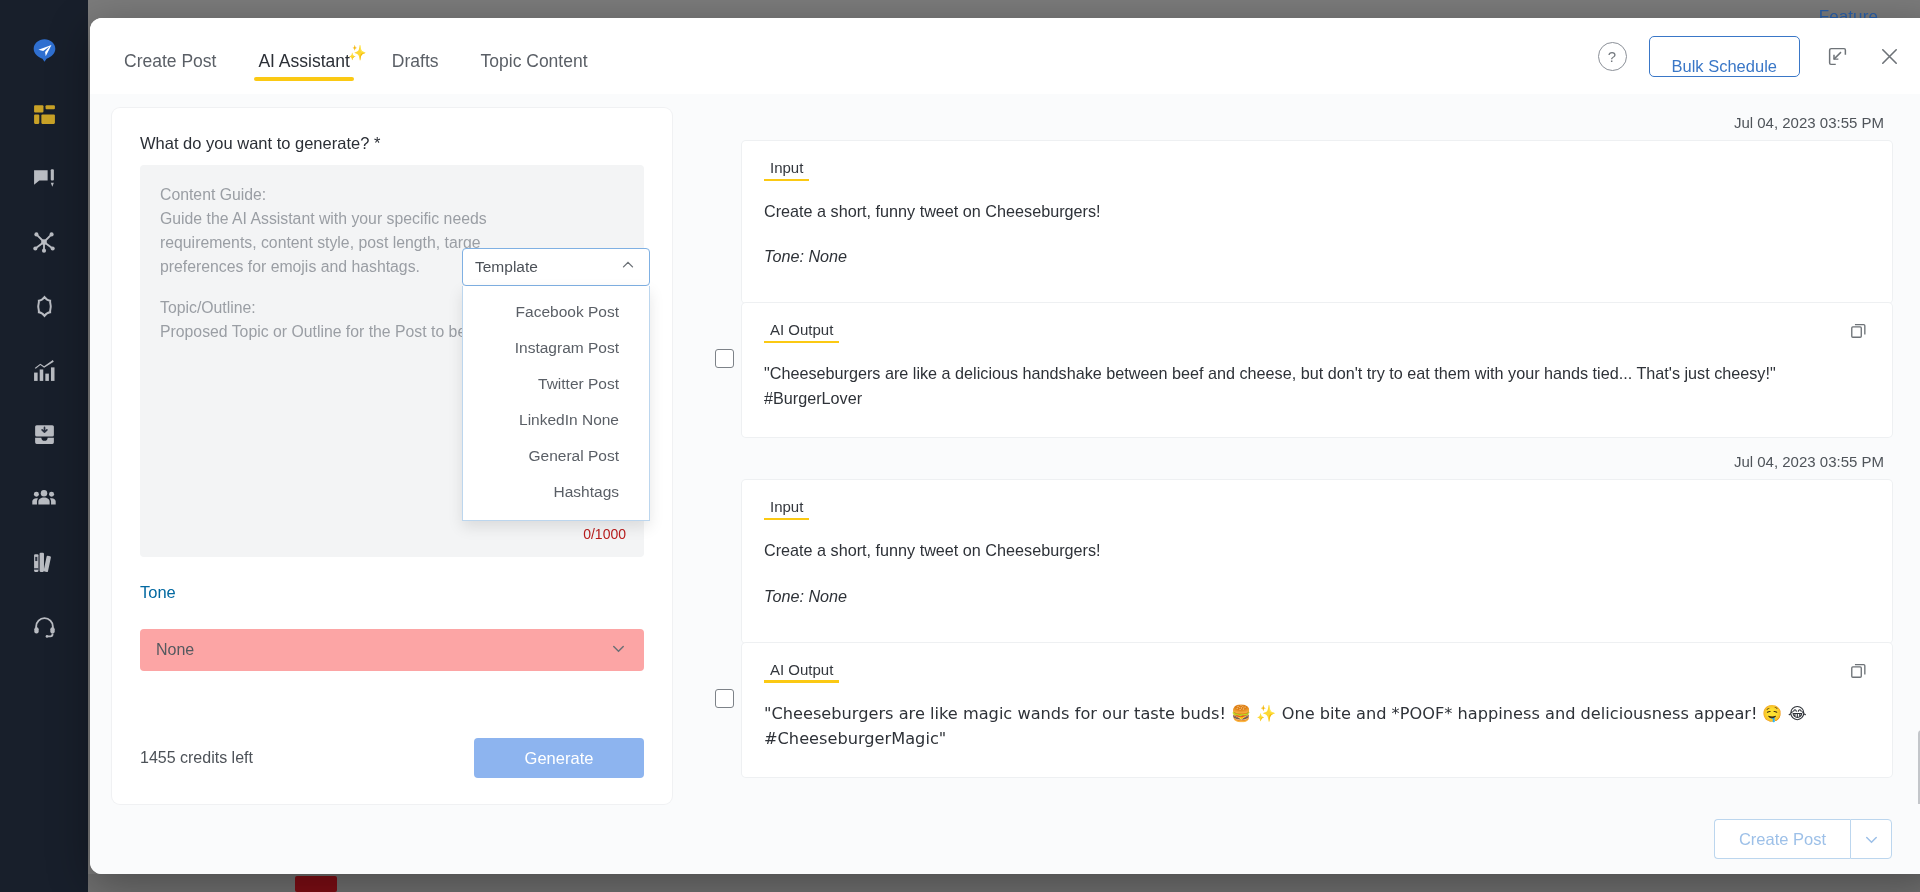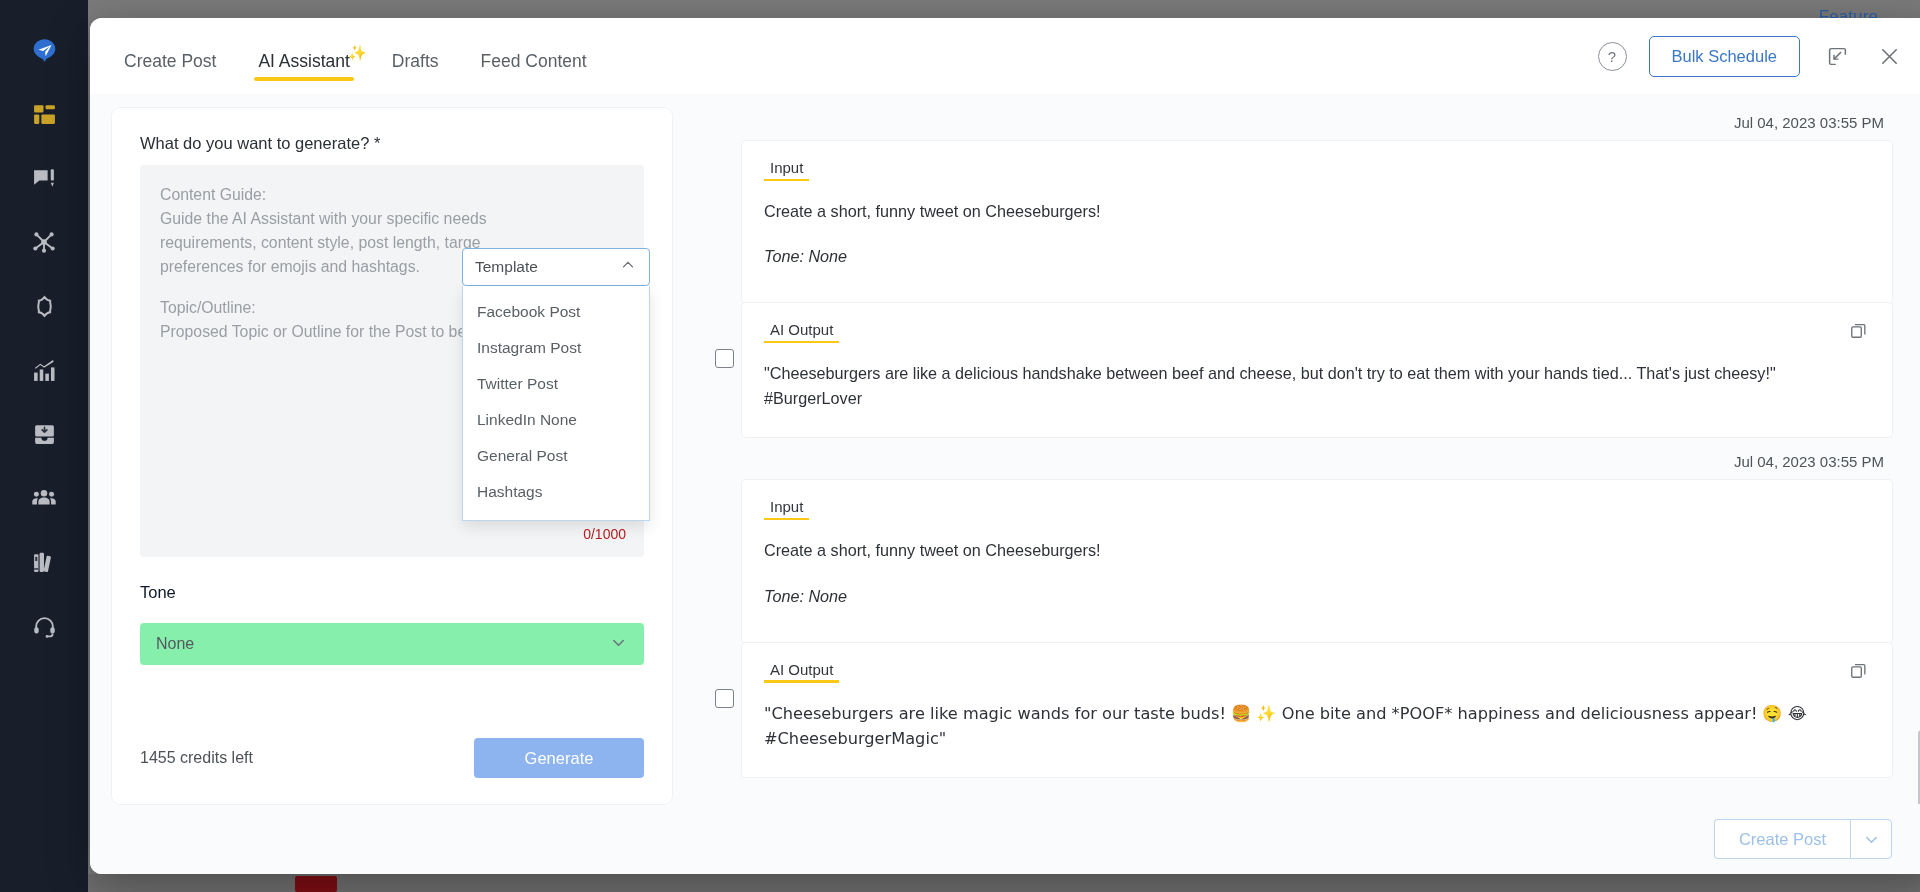--- a/index.html
+++ b/index.html
@@ -83,21 +83,21 @@
   .help-circle {
     width: 29px; height: 29px; border-radius: 50%;
     border: 1.6px solid #8b9098; color: #74797f;
     display: flex; align-items: center; justify-content: center;
     font-size: 15px; cursor: pointer;
   }
   .bulk-btn {
     height: 41px; padding: 0 22px;
     border: 1.5px solid #3a77c7; border-radius: 5px;
     color: #3a77c7; background: #fff;
-    font-size: 16.5px; display: flex; align-items: center;
+    font-size: 16.5px; display: flex; align-items: flex-end;
     cursor: pointer;
   }
   .icon-btn {
     width: 30px; height: 30px; color: #6e7378;
     display: flex; align-items: center; justify-content: center;
     cursor: pointer;
   }
 
   
   #modal-body {
@@ -127,41 +127,42 @@
   .template-select {
     height: 38px; border: 1.3px solid #7fb0e3; border-radius: 4px;
     background: #fff; display: flex; align-items: center;
     padding: 0 12px; font-size: 15.5px; color: #4c5158;
     cursor: pointer;
   }
   .template-select .chev { margin-left: auto; color: #6a6f75; }
   .template-menu {
     border: 1.2px solid #bcd6ee; border-top: none;
     background: #fff; box-shadow: 0 6px 14px rgba(0,0,0,.10);
-    padding: 8px 0 10px 0;
+    padding: 8px 16px 10px 0;
+    text-align: right;
   }
   .template-menu .opt {
     padding: 9px 14px; font-size: 15.5px; color: #5a5f66; cursor: pointer;
   }
 
   .guide-box {
     background: #f3f4f5; border-radius: 4px;
     height: 392px; padding: 18px 20px 0 20px;
     position: relative; overflow: hidden;
     font-size: 15.8px; color: #9a9ea4; line-height: 1.52;
   }
   .guide-box .para { margin-bottom: 17px; }
   .char-count {
     position: absolute; right: 18px; bottom: 12px;
     font-size: 14px; color: #b91c1c;
   }
 
-  .tone-label { font-size: 16.5px; color: #0f172a; margin: 26px 0 21px 0; }
+  .tone-label { font-size: 16.5px; color: #0369a1; margin: 26px 0 27px 0; }
   .tone-select {
-    height: 42px; background: #86efac; border-radius: 4px;
+    height: 42px; background: #fca5a5; border-radius: 4px;
     display: flex; align-items: center; padding: 0 16px;
     font-size: 16px; color: #55595f; cursor: pointer; text-align: right;
   }
   .tone-select .chev { margin-left: auto; color: #6a6f75; }
 
   #left-footer {
     flex: 0 0 auto; padding: 0 28px 26px 28px;
     display: flex; align-items: center;
   }
   .credits { font-size: 16px; color: #4d5258; }
@@ -353,21 +354,21 @@
         <span>Create Post</span>
       </div>
       <div class="tab active">
         <span>AI Assistant</span>
         <span class="sparkle emoji">✨</span>
       </div>
       <div class="tab">
         <span>Drafts</span>
       </div>
       <div class="tab">
-        <span>Feed Content</span>
+        <span>Topic Content</span>
       </div>
     </div>
 
     <div class="header-right">
       <div class="help-circle">
         <span>?</span>
       </div>
       <div class="bulk-btn">
         <span>Bulk Schedule</span>
       </div>

